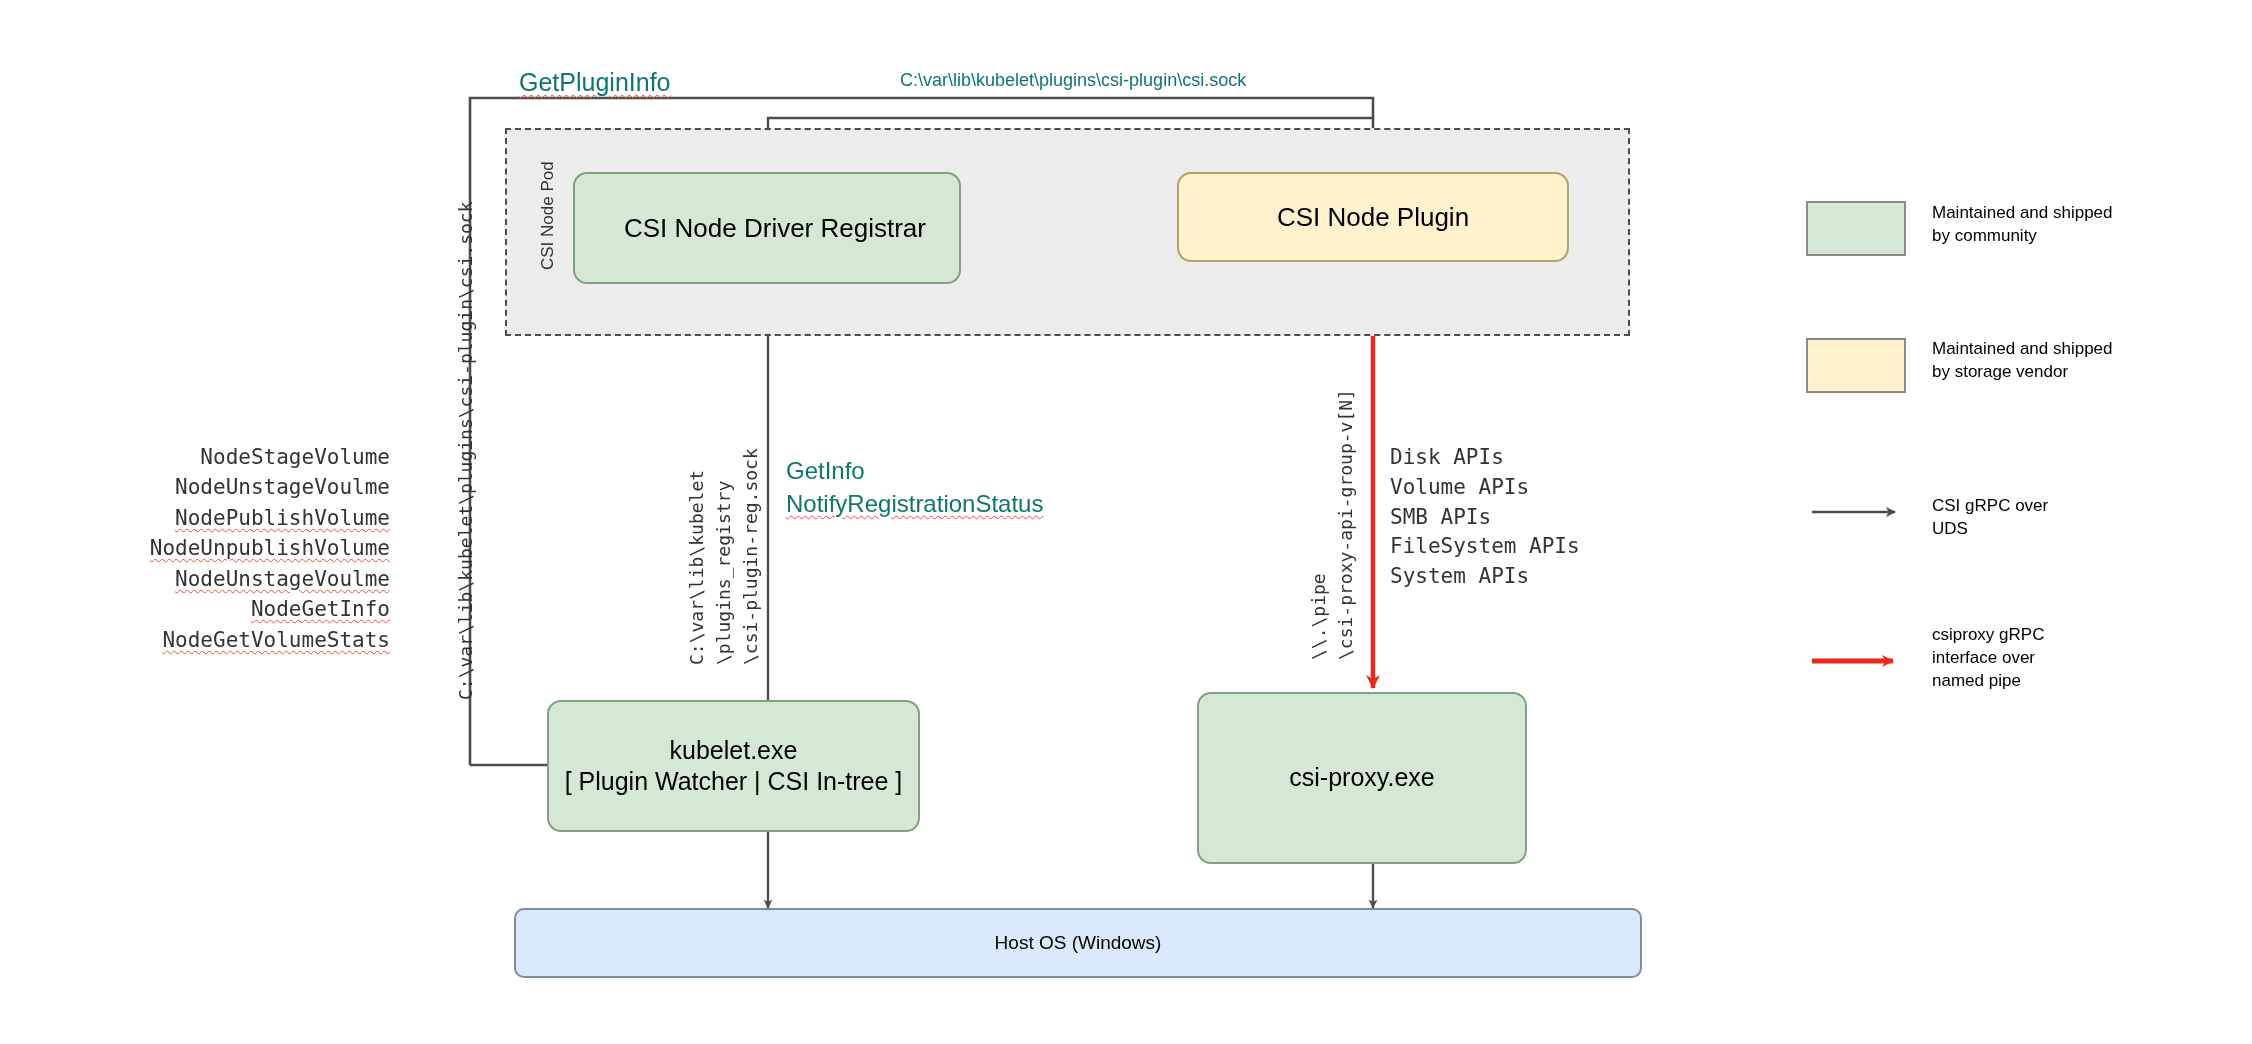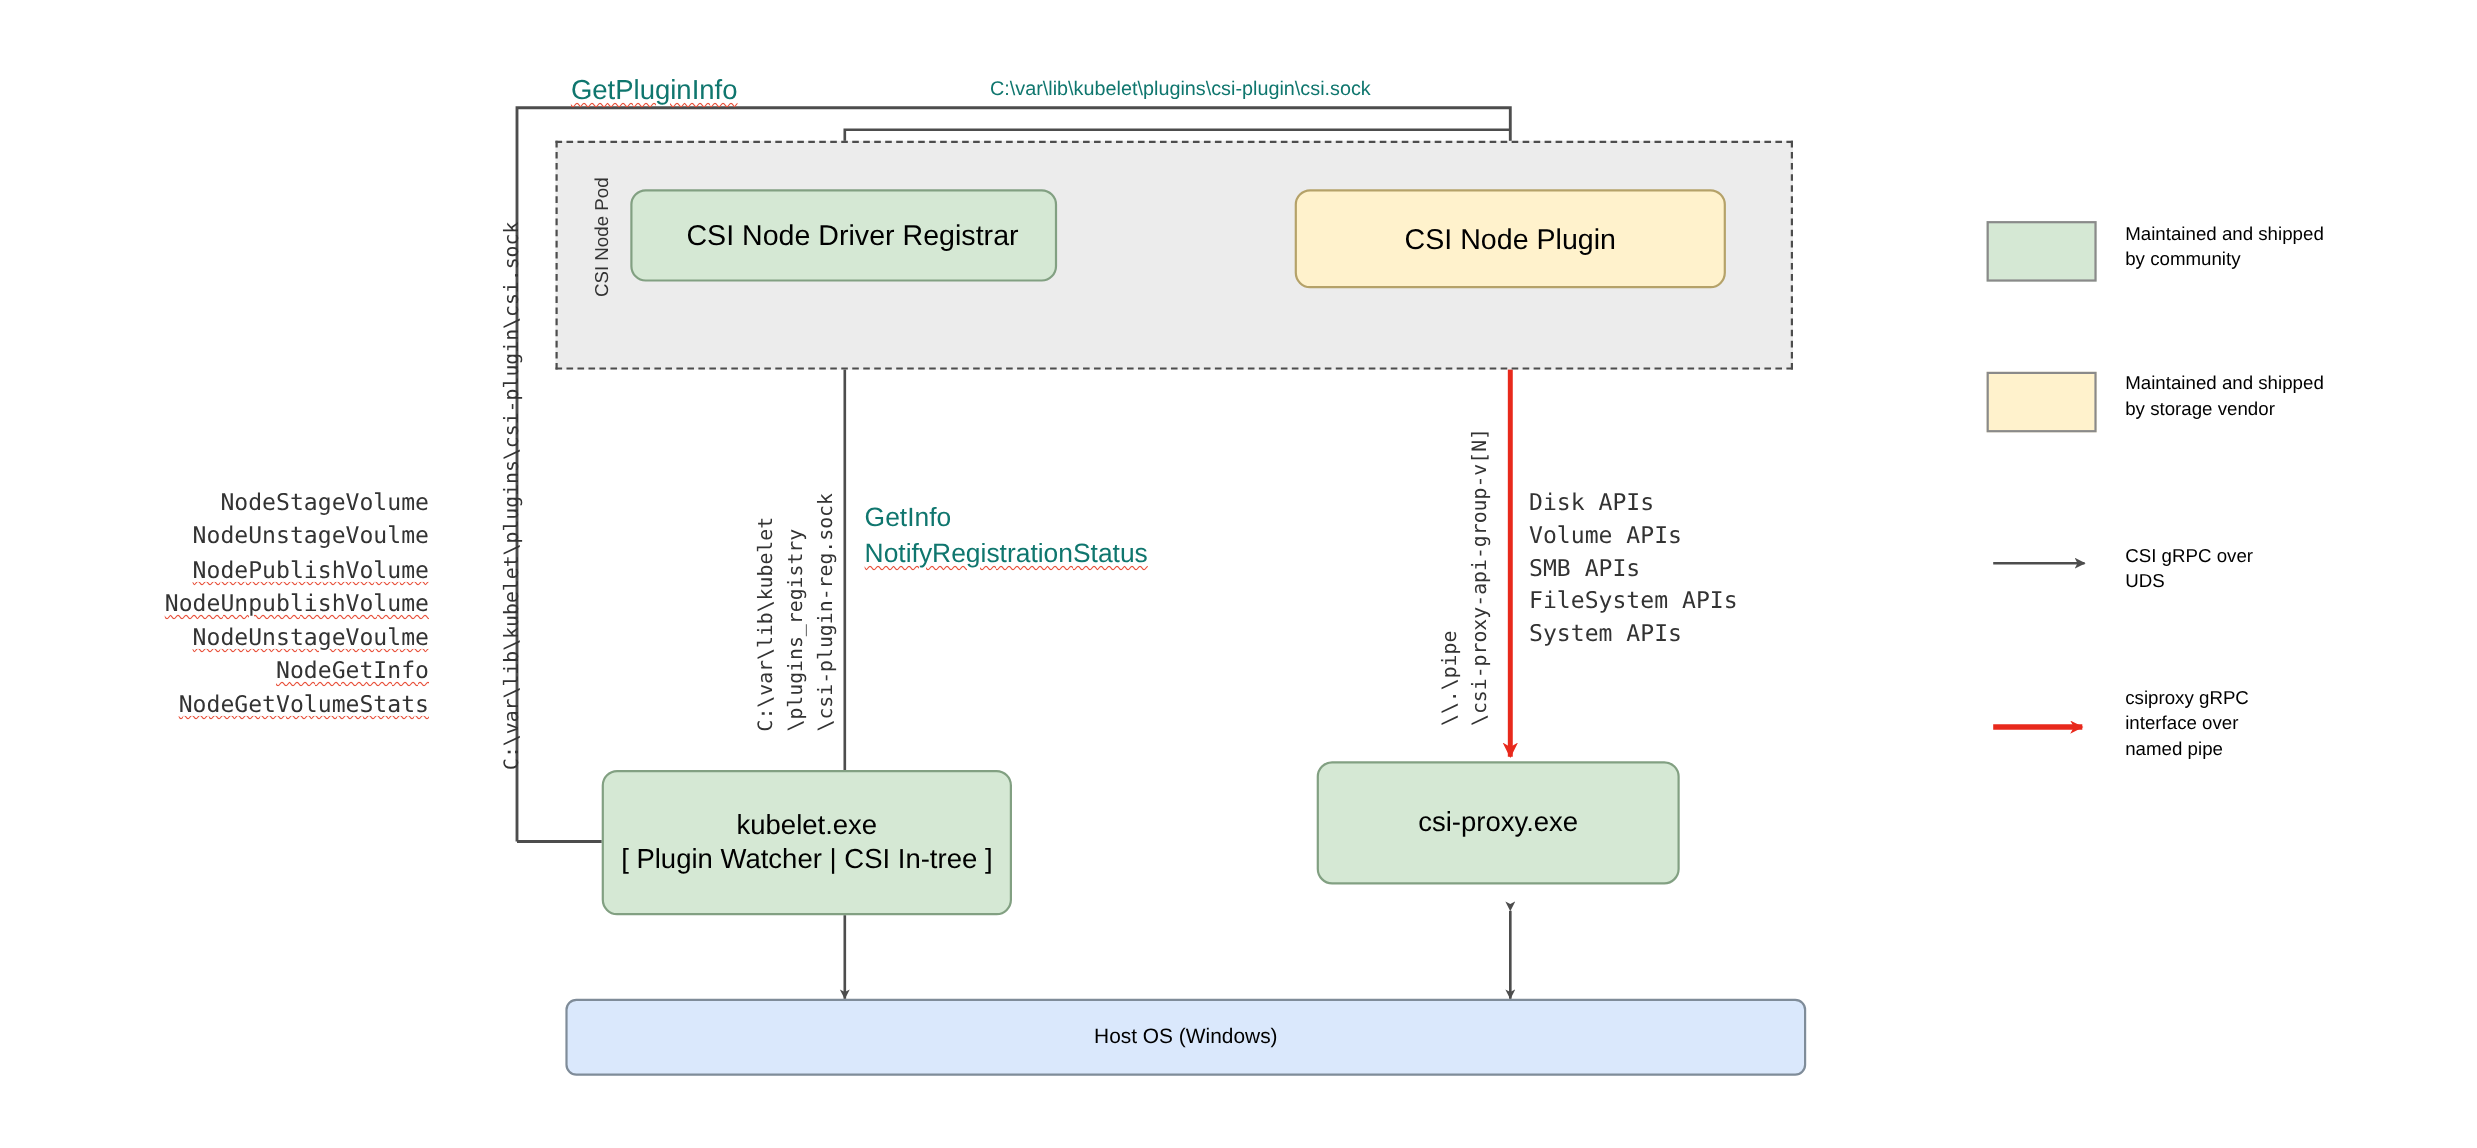--- a/index.html
+++ b/index.html
@@ -86,36 +86,36 @@
       <path d="M 1812,512 L 1895,512" fill="none" stroke="#4d4d4d" stroke-width="2.4" marker-end="url(#ah-gray)"></path>
     </g>
     <g>
       <path d="M 1812,661 L 1893,661" fill="none" stroke="#e8291c" stroke-width="5" marker-end="url(#ah-red-leg)"></path>
     </g>
   </svg>
 
   <div class="pod" style="left:505px;top:128px;width:1125px;height:208px;"></div>
   <div class="podlabel" style="left:538px;top:270px;font-size:17px;transform:rotate(-90deg);">CSI Node Pod</div>
 
-  <div class="node green" style="left:573px;top:172px;width:388px;height:84px;font-size:26px;padding-left:16px;">
+  <div class="node green" style="left:573px;top:172px;width:388px;height:112px;font-size:26px;padding-left:16px;">
     <span>CSI Node Driver Registrar</span>
   </div>
 
   <div class="node yellow" style="left:1177px;top:172px;width:392px;height:90px;font-size:26px;">
     <span>CSI Node Plugin</span>
   </div>
 
   <div class="node green" style="left:547px;top:700px;width:373px;height:132px;font-size:25px;">
     <div>
       <div>kubelet.exe</div>
       <div>[ Plugin Watcher | CSI In-tree ]</div>
     </div>
   </div>
 
-  <div class="node green" style="left:1197px;top:692px;width:330px;height:112px;font-size:25px;">
+  <div class="node green" style="left:1197px;top:692px;width:330px;height:172px;font-size:25px;">
     <span>csi-proxy.exe</span>
   </div>
 
   <div class="node blue" style="left:514px;top:908px;width:1128px;height:70px;font-size:19px;">
     <span>Host OS (Windows)</span>
   </div>
 
   <div class="mono sq" style="left:519px;top:68px;font-size:25px;">GetPluginInfo</div>
 
   <div class="mono" style="left:900px;top:70px;font-size:18px;">C:\var\lib\kubelet\plugins\csi-plugin\csi.sock</div>

